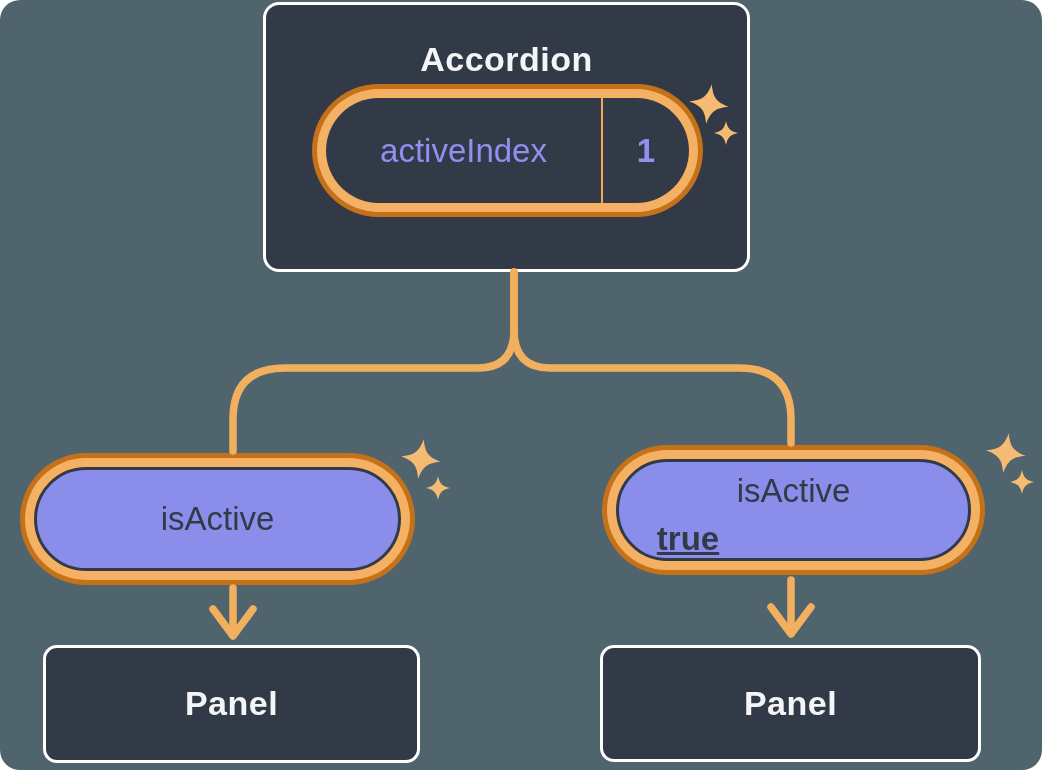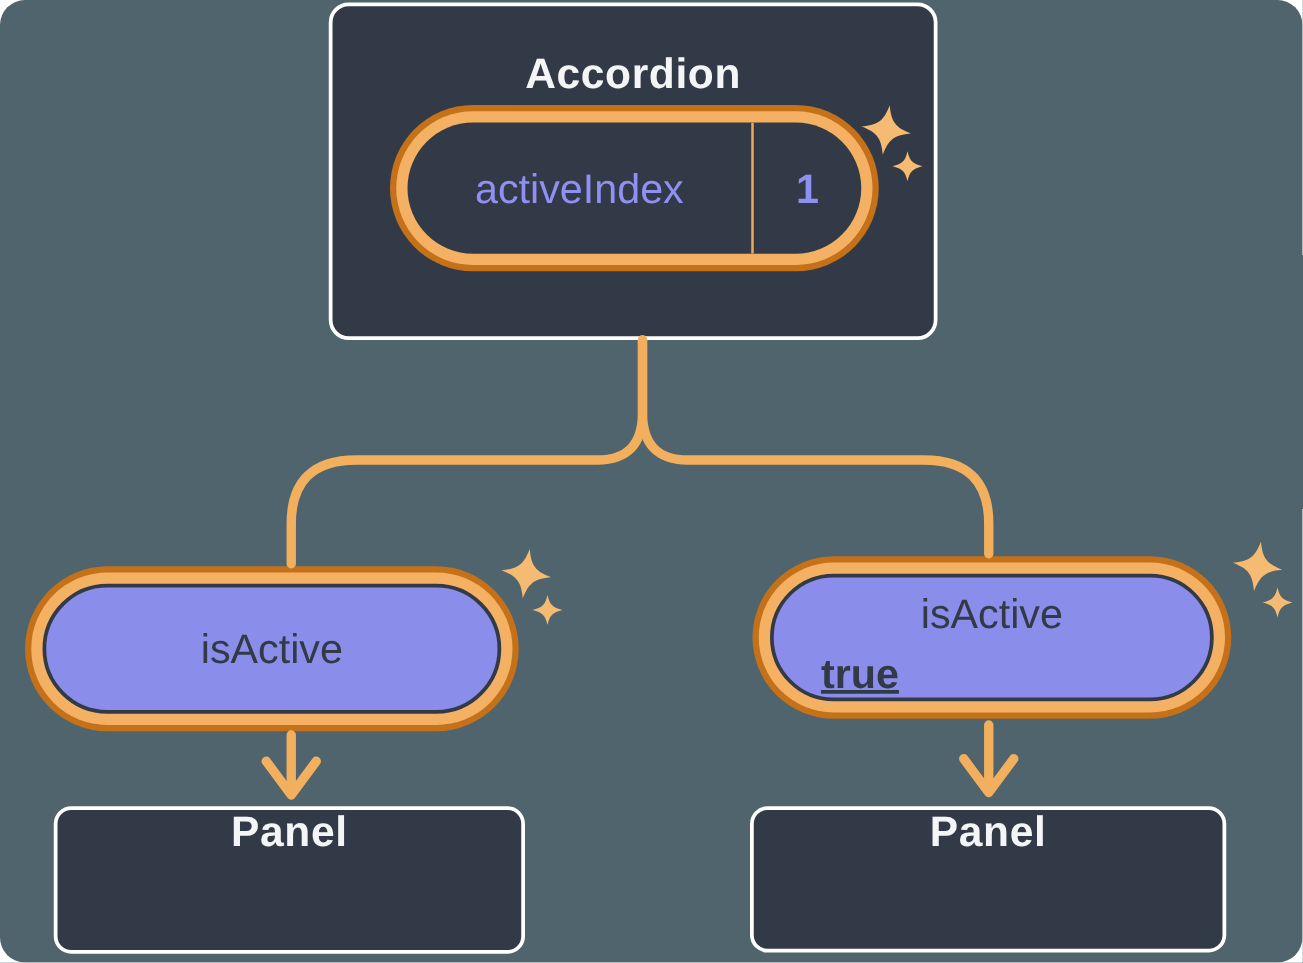--- a/index.html
+++ b/index.html
@@ -10,21 +10,21 @@
     border-radius:20px;
     overflow:hidden;
     font-family:"Liberation Sans","DejaVu Sans",sans-serif;
   }
   
   .node{
     position:absolute;
     background:var(--node-fill,#333a47);
     border:3px solid var(--node-border,#ffffff);
     box-sizing:border-box;
-    display:flex;align-items:flex-start;justify-content:center;
+    display:flex;align-items:center;justify-content:center;
   }
   .node-root{left:263px;top:2px;width:487px;height:270px;border-radius:16px;
     align-items:flex-start;}
   .node-root .node-title{margin-top:36px;}
   .node-panel{border-radius:14px;}
   .node-panel-left{left:43px;top:645px;width:377px;height:118px;}
   .node-panel-right{left:600px;top:645px;width:381px;height:117px;}
   .node-title{
     color:var(--node-text,#f4f5f7);
     font-size:34px;font-weight:700;letter-spacing:.5px;line-height:1.1;

